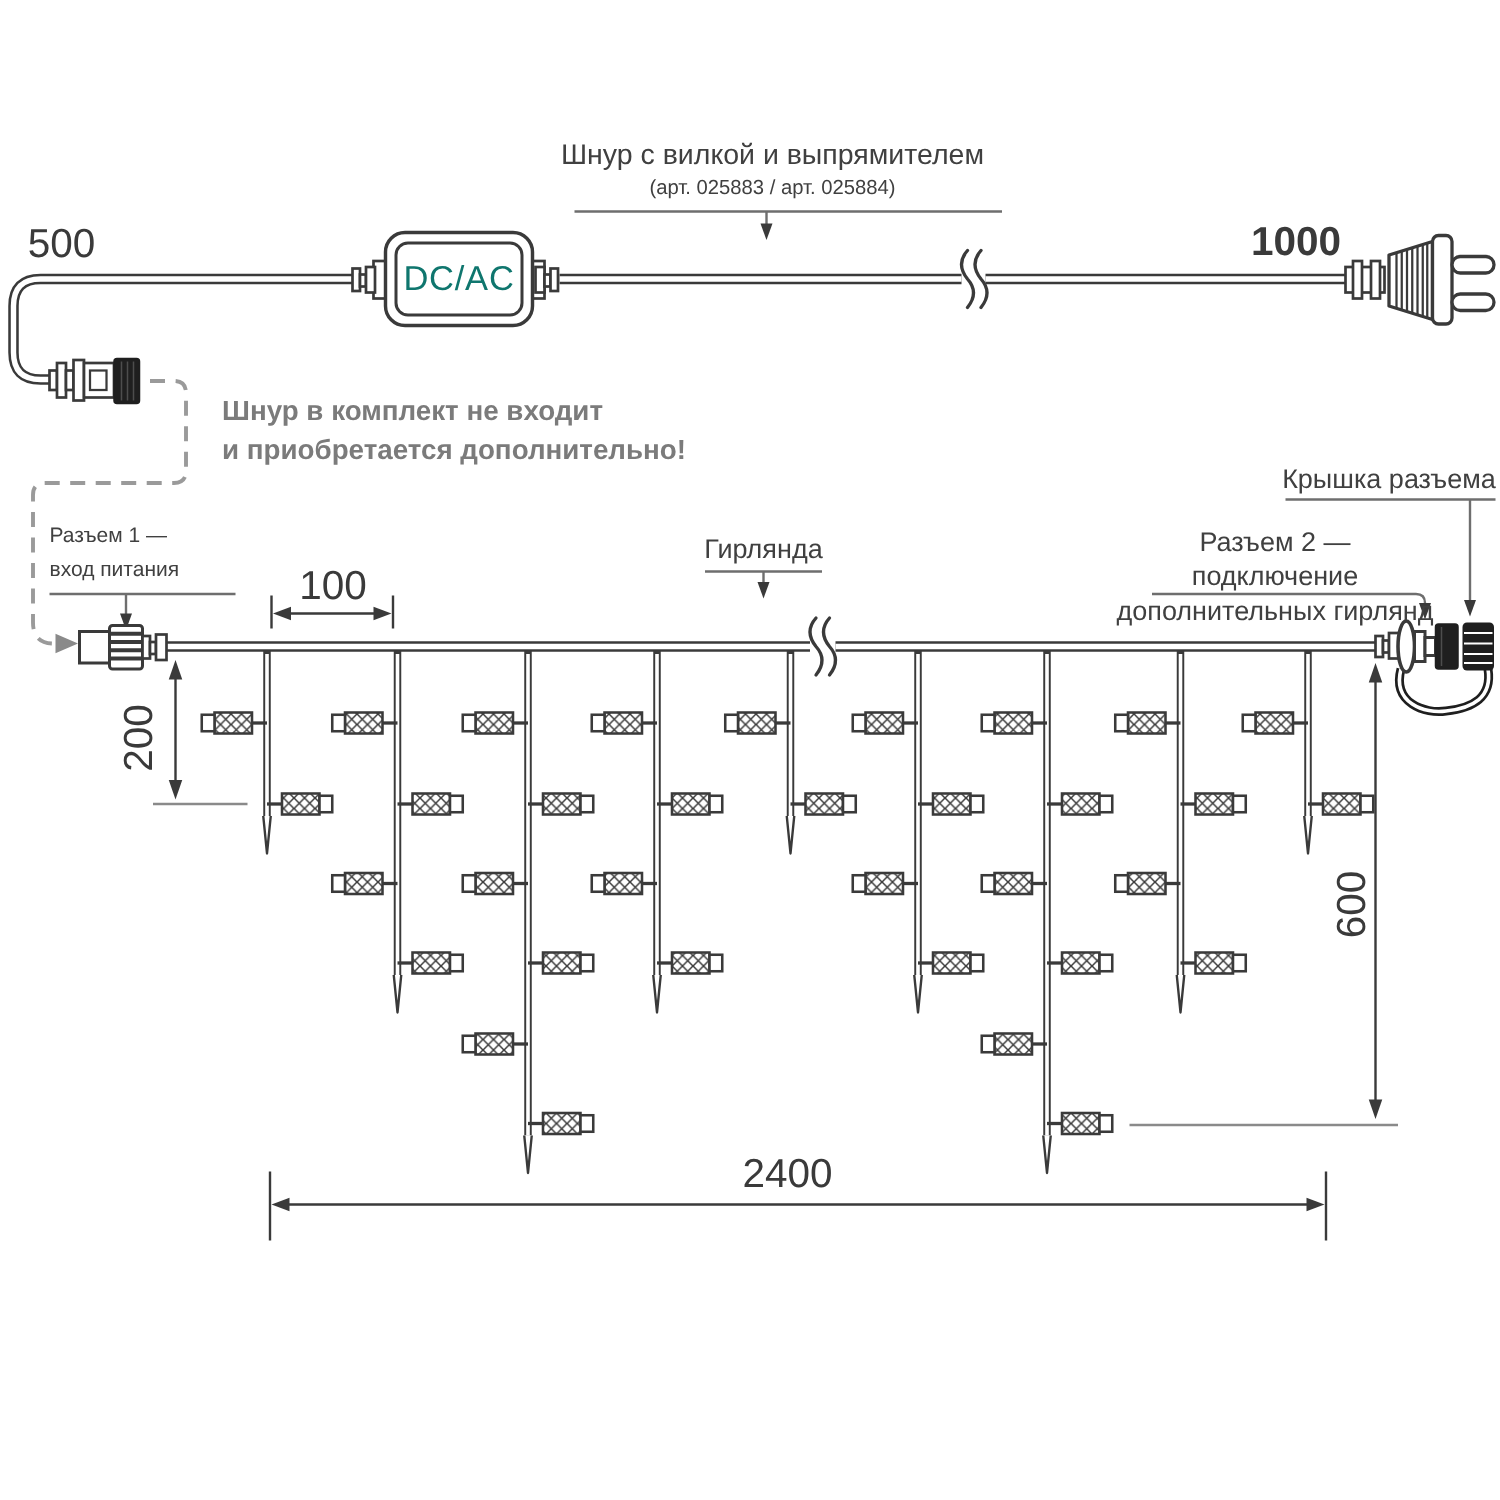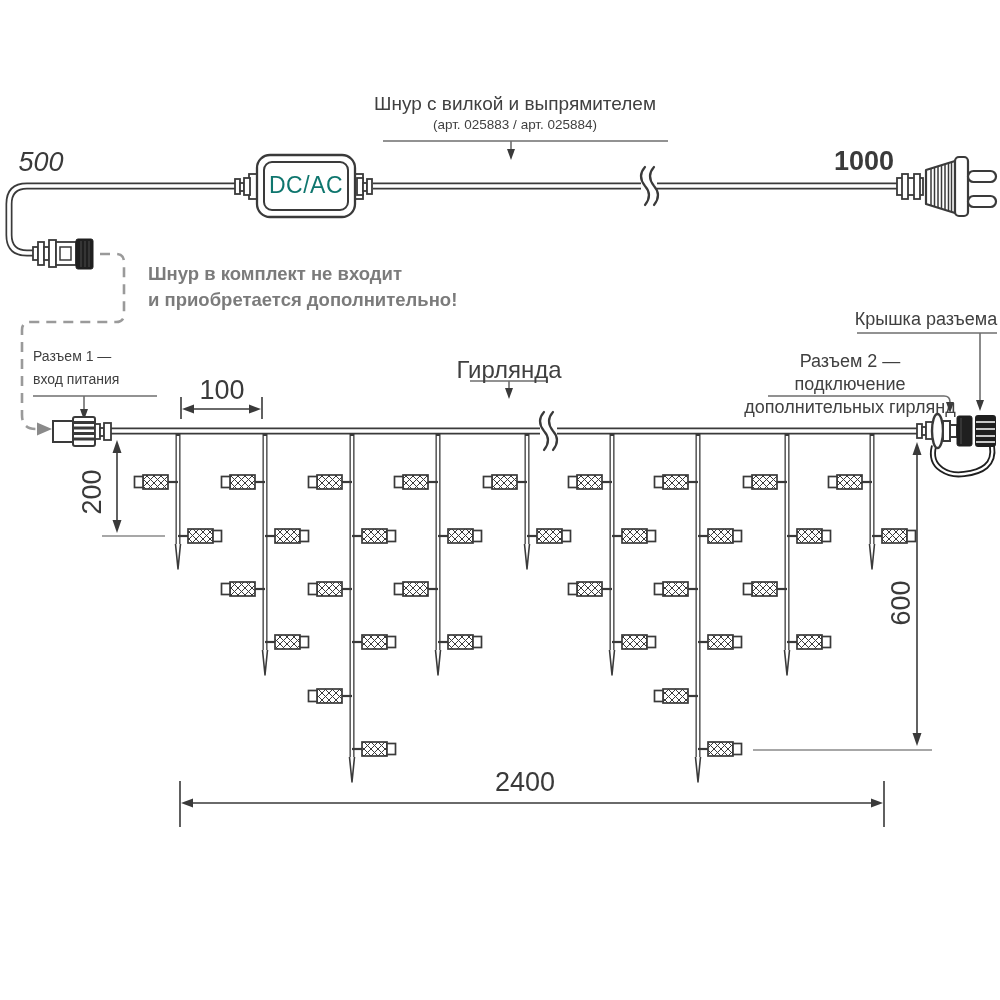--- a/index.html
+++ b/index.html
@@ -4,30 +4,30 @@
 <style>
   html,body{margin:0;padding:0;background:#fff;}
   .canvas{position:relative;width:1000px;height:1000px;background:#fff;overflow:hidden;
           font-family:"Liberation Sans", sans-serif;}
   .canvas svg{position:absolute;left:0;top:0;}
   .lbl{position:absolute;color:#404040;}
   .dim-num{font-size:27px;font-weight:400;color:#3a3a3a;text-align:center;}
   .title-block{left:330px;top:92px;width:370px;text-align:center;}
   .title-main{font-size:19px;line-height:24px;}
   .title-sub{font-size:13.5px;line-height:17px;}
-  .dim-500{left:6px;top:147px;width:70px;font-style:italic;}
+  .dim-500{left:6px;top:147px;width:70px;}
   .dim-1000{left:824px;top:146px;width:80px;font-weight:bold;}
   .dim-100{left:190px;top:375px;width:64px;}
   .dim-2400{left:475px;top:767px;width:100px;}
   .dim-rot{width:100px;height:30px;text-align:center;transform:rotate(-90deg);}
   .dim-200{left:42px;top:477px;}
   .dim-600{left:851px;top:588px;}
   .note{left:148px;top:261px;width:330px;font-size:18.5px;line-height:26px;font-weight:600;color:#7b7b7b;}
   .conn1-lbl{left:33px;top:345px;width:160px;font-size:14px;line-height:23px;}
-  .garland-lbl{left:454px;top:356px;width:110px;font-size:24px;text-align:center;}
+  .garland-lbl{left:454px;top:356px;width:110px;font-size:18px;text-align:center;}
   .cap-lbl{left:853px;top:309px;width:146px;font-size:18px;text-align:center;}
   .conn2-lbl{left:742px;top:350px;width:216px;font-size:18px;line-height:23px;text-align:center;}
   .dcac{left:262px;top:172px;width:88px;font-size:23px;letter-spacing:0.5px;text-align:center;color:#0f766e;}
 </style>
 </head>
 <body>
 
 <div class="canvas">
 
 <svg width="1000" height="1000" viewBox="0 0 1000 1000">

